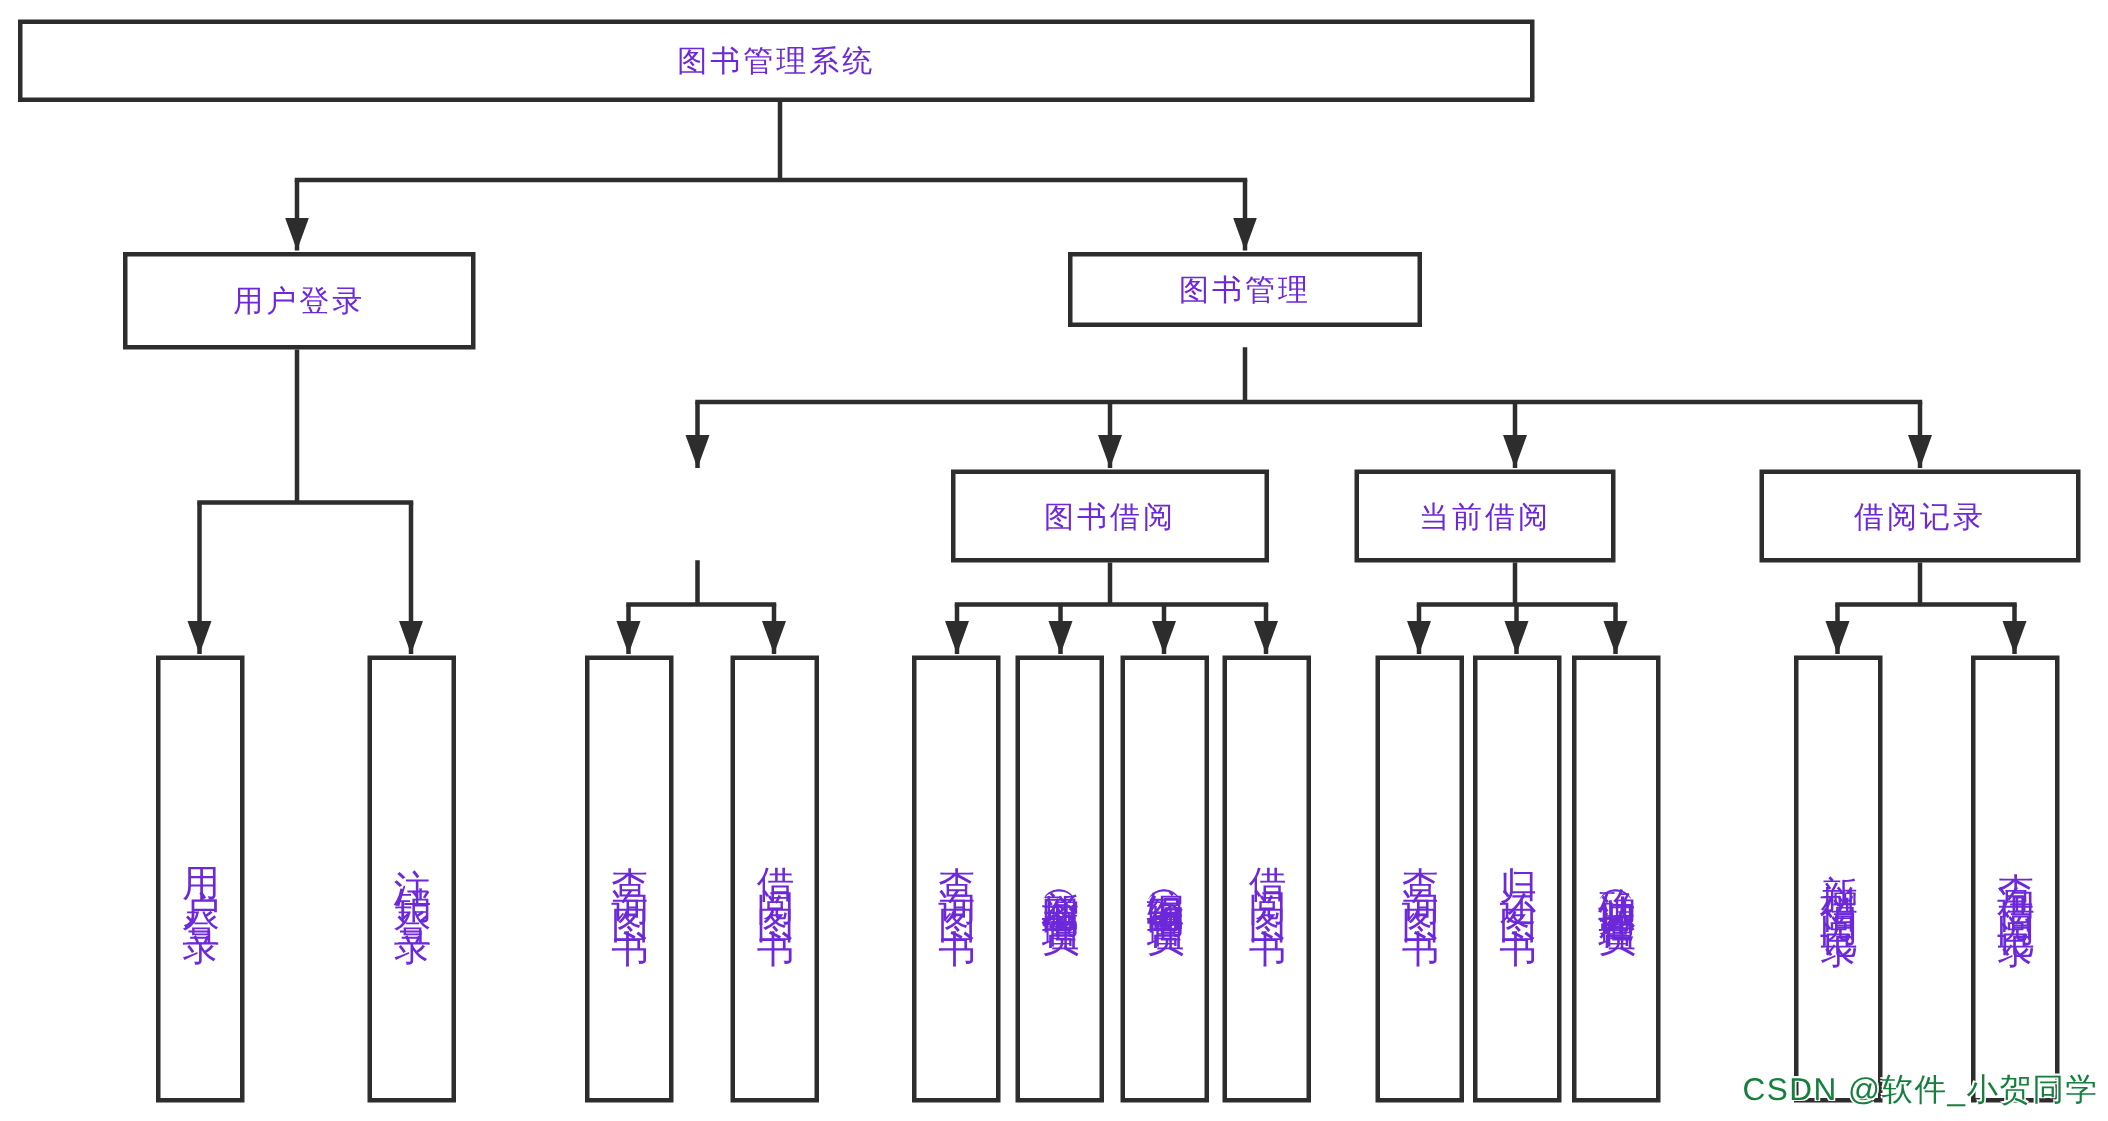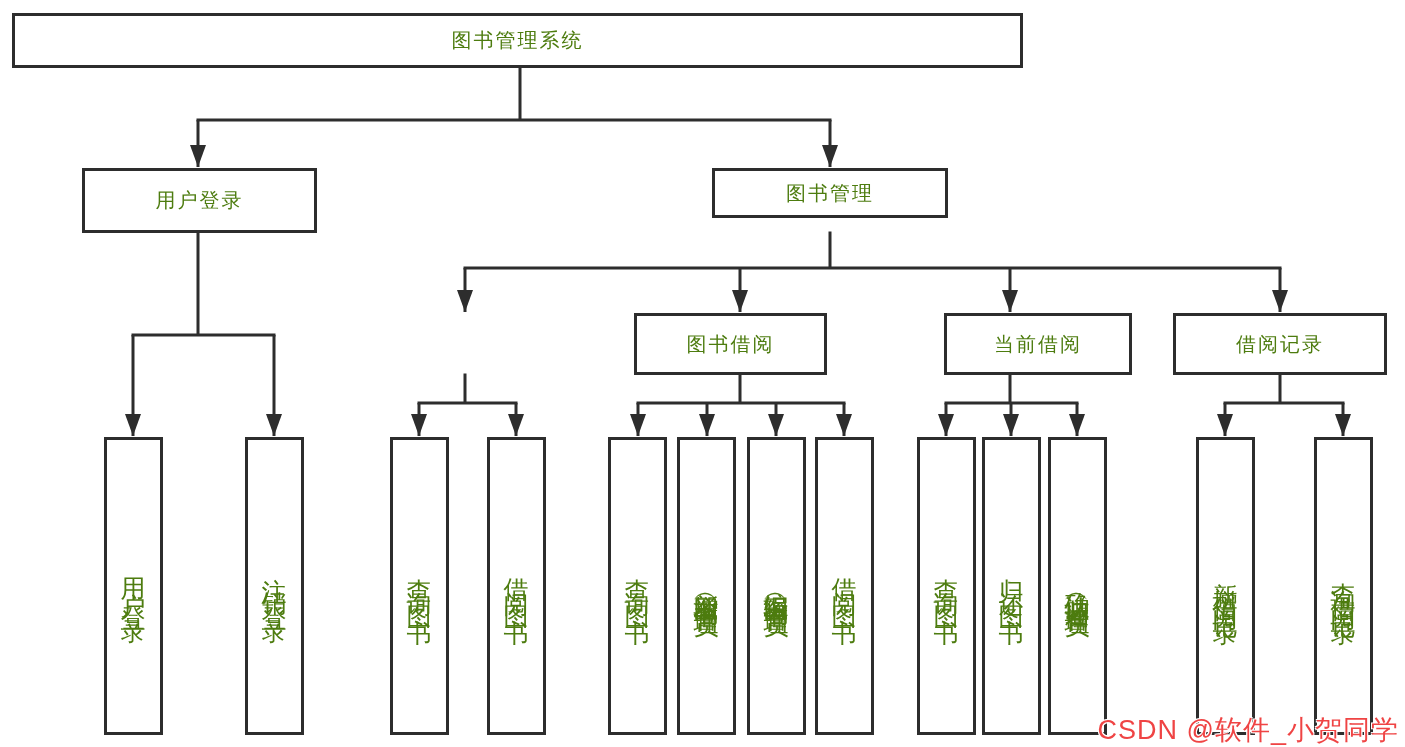--- a/index.html
+++ b/index.html
@@ -3,34 +3,34 @@
 <meta charset="utf-8">
 <style>
   html,body { margin:0; padding:0; background:#ffffff; }
   .canvas {
     position:relative; width:1405px; height:747px; background:#ffffff;
     font-family:"Liberation Sans","DejaVu Sans",sans-serif; overflow:hidden;
   }
   svg.connectors { position:absolute; left:0; top:0; }
   .box {
     position:absolute; box-sizing:border-box; background:#ffffff;
-    border:3px solid #2d2d2d; color:#4d7c0f;
+    border:3px solid #2d2d2d; color:#6d28d9;
     display:flex; align-items:center; justify-content:center;
   }
   .box.h .label { font-size:20px; letter-spacing:2px; white-space:nowrap; }
   .box.leaf { width:59px; top:437px; height:298px; }
   .box.leaf .label {
     writing-mode:vertical-rl; text-orientation:mixed;
     font-size:25px; letter-spacing:14px; line-height:50px;
   }
   .box.leaf .label.len6 { letter-spacing:8px; }
   .box.leaf .label.len9 { letter-spacing:3px; }
   .watermark {
-    position:absolute; right:6px; top:712px; font-size:27px;
-    color:#ef4444; letter-spacing:1px; white-space:nowrap;
+    position:absolute; right:6px; top:712px; font-size:21px;
+    color:#15803d; letter-spacing:1px; white-space:nowrap;
     text-shadow:1px 1px 0 #ffffff,-1px -1px 0 #ffffff,1px -1px 0 #ffffff,-1px 1px 0 #ffffff;
   }
 </style>
 </head>
 <body>
 
 <div class="canvas">
 
   <svg class="connectors" width="1405" height="747" aria-hidden="true">
     <defs>
@@ -74,24 +74,24 @@
     <span class="label">图书管理系统</span>
   </div>
 
   <div class="box h" style="left:82px;top:168px;width:235px;height:65px">
     <span class="label">用户登录</span>
   </div>
   <div class="box h" style="left:712px;top:168px;width:236px;height:50px">
     <span class="label">图书管理</span>
   </div>
 
-  <div class="box h" style="left:634px;top:313px;width:193px;height:62px">
+  <div class="box h" style="left:634px;top:313px;width:212px;height:62px">
     <span class="label">图书借阅</span>
   </div>
-  <div class="box h" style="left:944px;top:313px;width:188px;height:62px">
+  <div class="box h" style="left:903px;top:313px;width:174px;height:62px">
     <span class="label">当前借阅</span>
   </div>
   <div class="box h" style="left:1173px;top:313px;width:214px;height:62px">
     <span class="label">借阅记录</span>
   </div>
 
   <div class="box leaf" style="left:104px">
     <span class="label">用户登录</span>
   </div>
   <div class="box leaf" style="left:245px">

